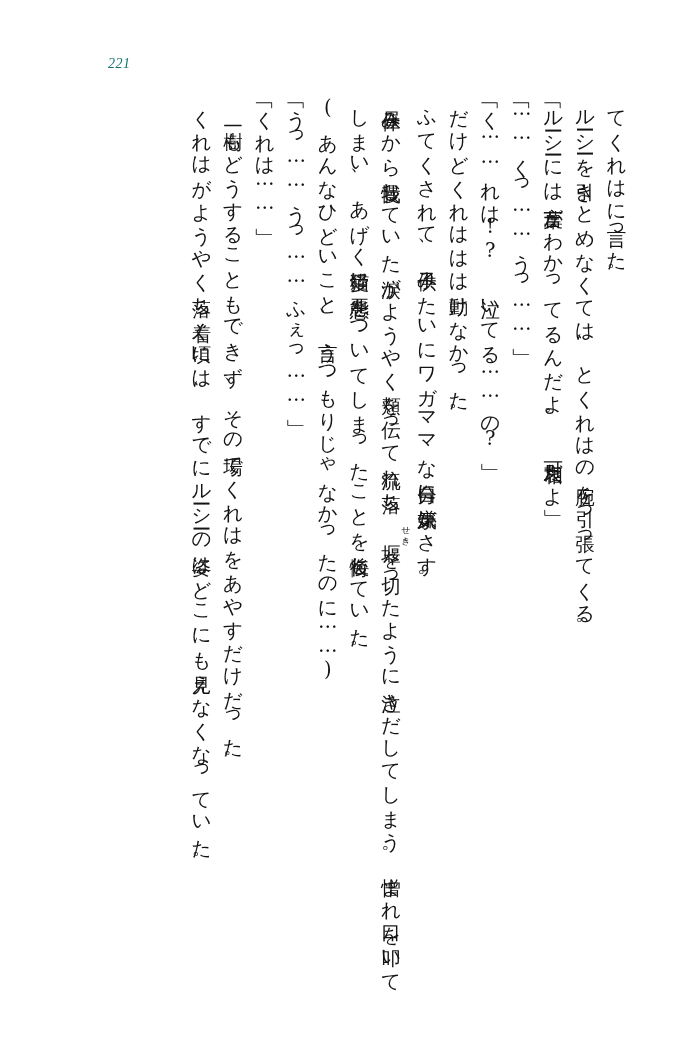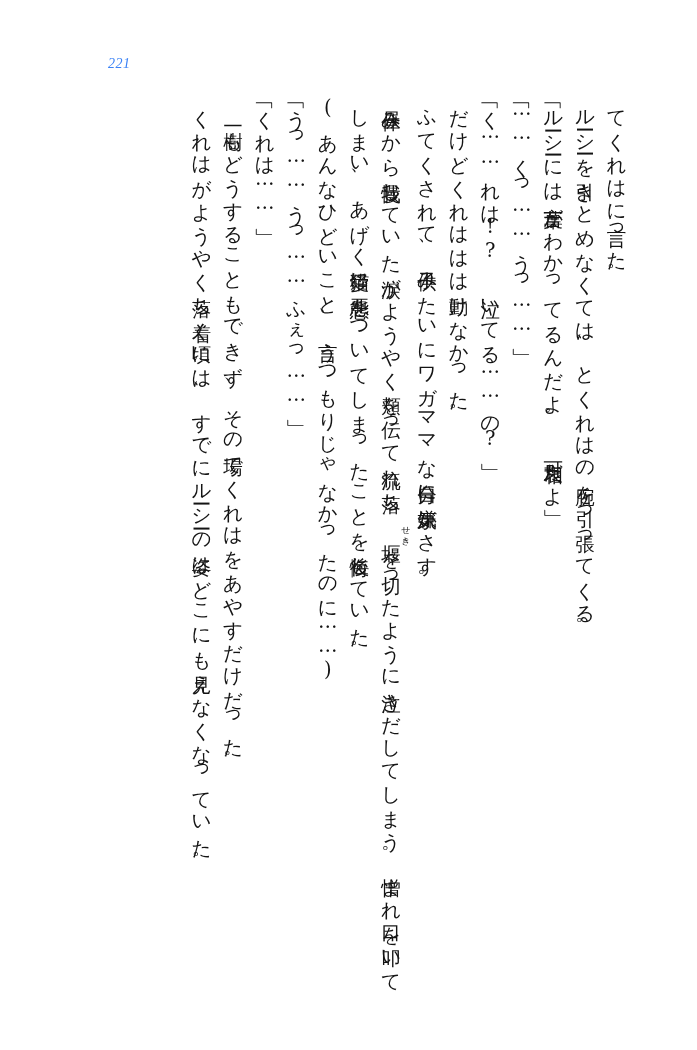--- a/index.html
+++ b/index.html
@@ -21,21 +21,21 @@
     width: 697px;
     height: 1050px;
   }
   .page-number {
     position: absolute;
     top: 56px;
     left: 108px;
     font-size: 14px;
     font-style: italic;
     font-family: "Liberation Serif", "DejaVu Serif", serif;
-    color: #3b82f6;
+    color: #0f766e;
     letter-spacing: 0.5px;
   }
   .text-block {
     position: absolute;
     top: 96px;
     left: 72px;
     width: 560px;
     height: 900px;
     writing-mode: vertical-rl;
     text-orientation: upright;

